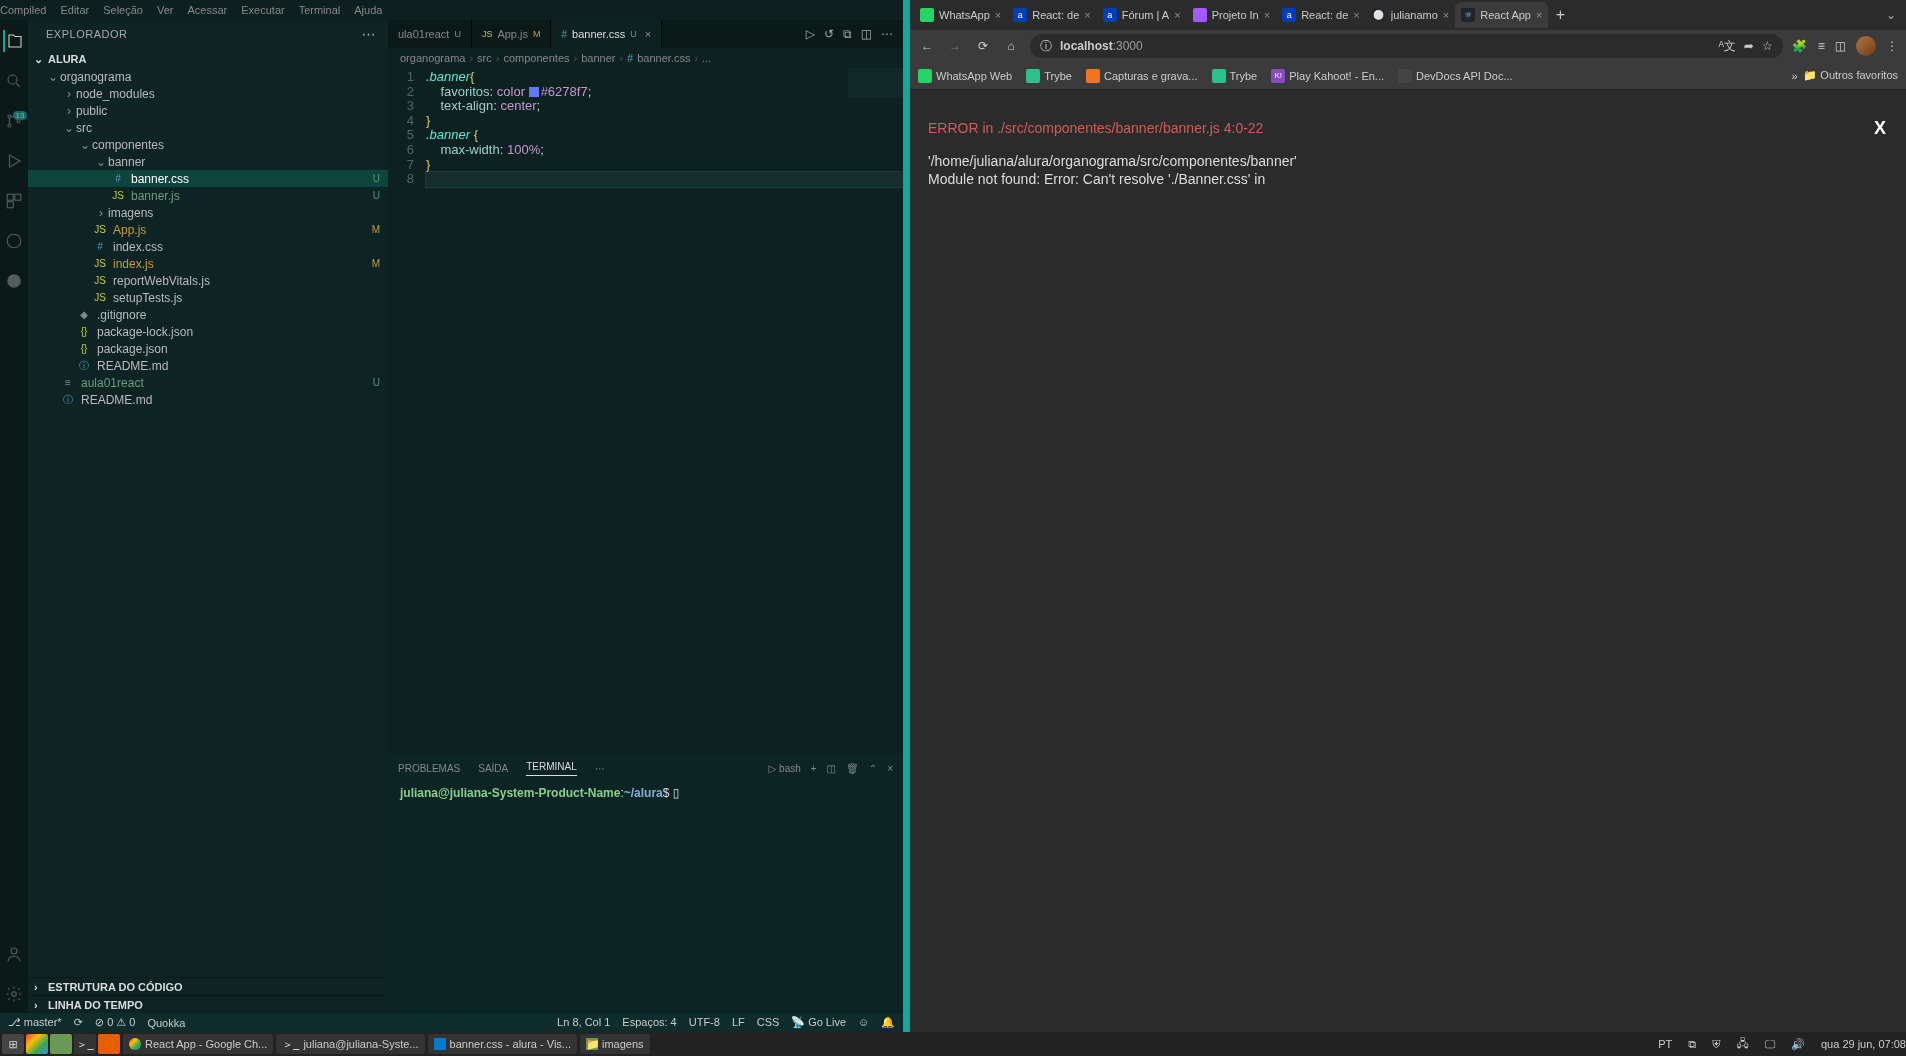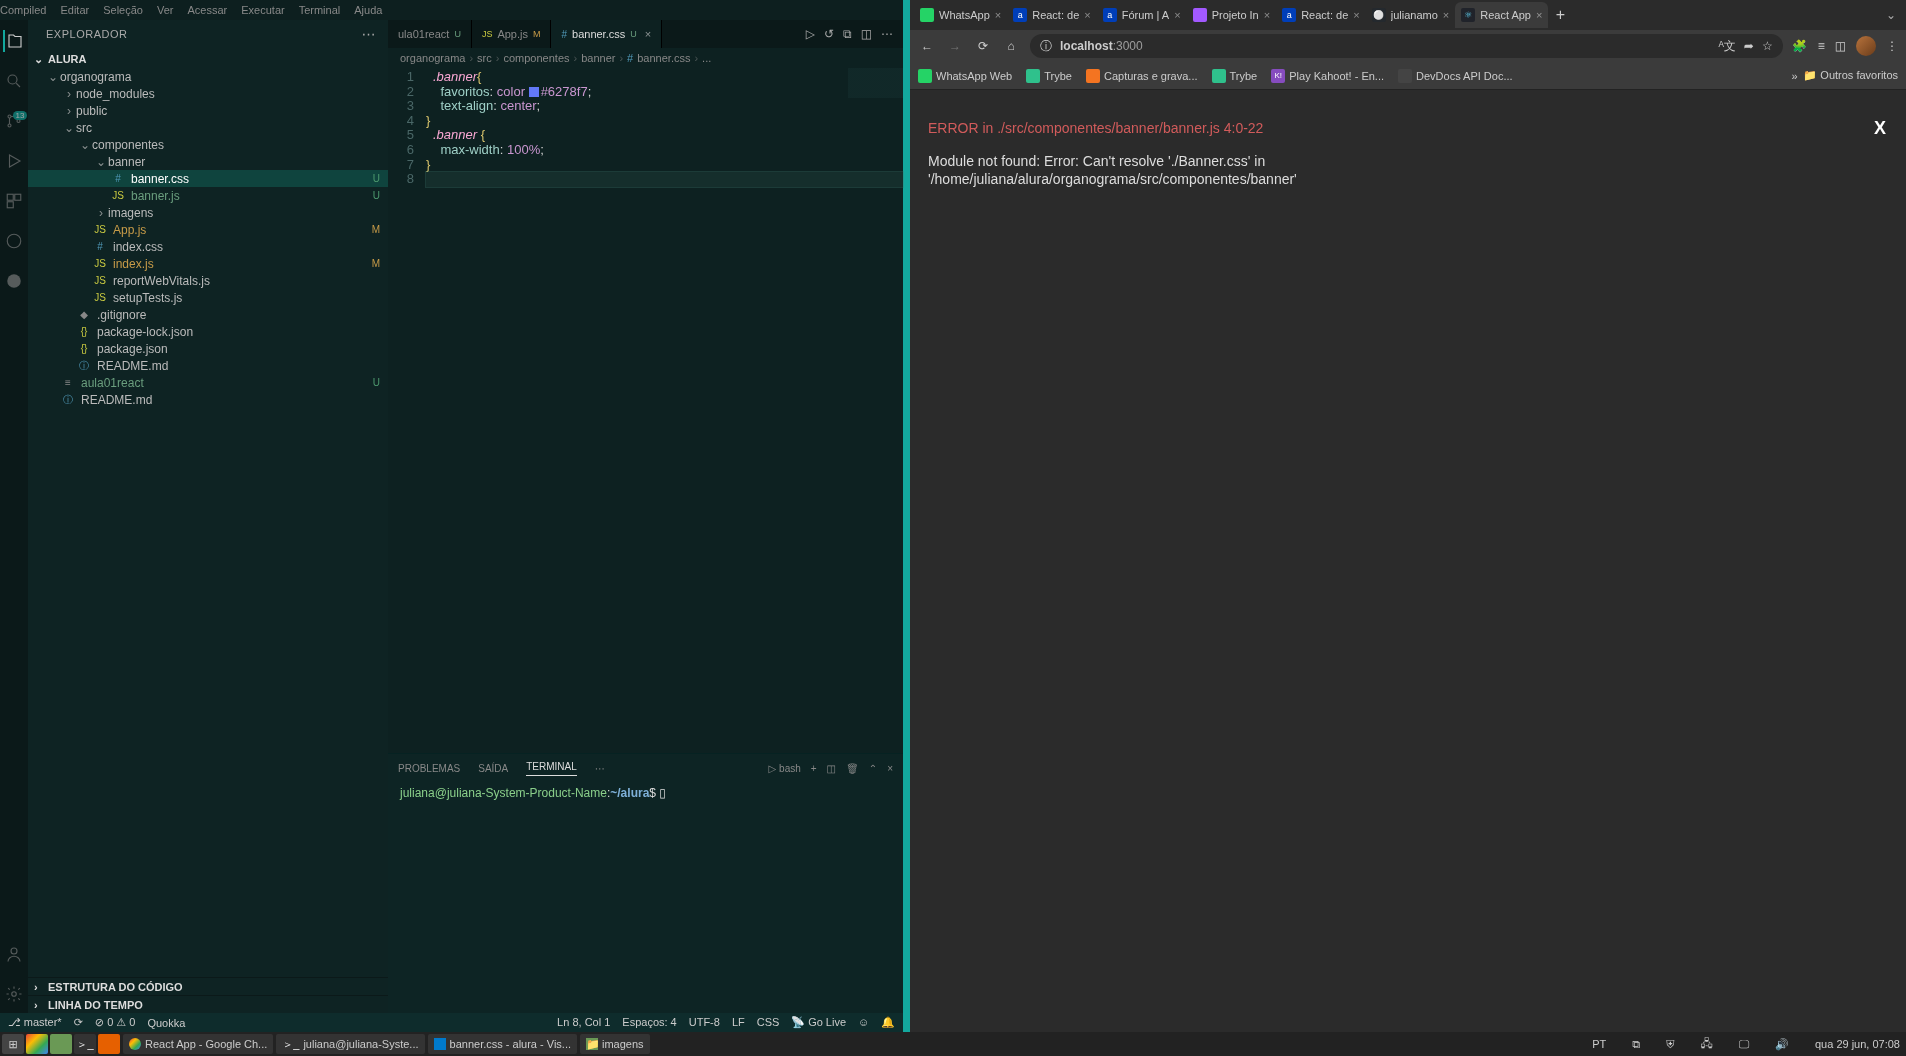--- a/index.html
+++ b/index.html
@@ -53,36 +53,36 @@
 
 .breadcrumb { height: 20px; display: flex; align-items: center; padding-left: 12px; font-size: 11px; color: #888; gap: 4px; }
 .breadcrumb .sep { opacity: 0.5; }
 
 .code-area { flex: 1; display: flex; font-family: "Consolas", monospace; font-size: 13px; line-height: 14.6px; position: relative; }
 .gutter { width: 38px; text-align: right; padding-right: 12px; color: #4a6767; padding-top: 2px; }
 .gutter div { height: 14.6px; }
 .code { flex: 1; padding-top: 2px; position: relative; }
 .code-line { height: 14.6px; white-space: pre; }
 .code-line.current { background: rgba(64,120,110,0.15); outline: 1px solid rgba(64,120,110,0.3); }
-.tk-sel { color: #f9a8d4; font-style: italic; margin-left: 7px; }
+.tk-sel { color: #5eead4; font-style: italic; }
 .tk-punc { color: #d4d4d4; }
 .tk-prop { color: #9fd0c7; }
 .tk-val { color: #c996d0; }
 .tk-hex { color: #c996d0; }
 .tk-brace { color: #d8c46c; }
 .minimap { position: absolute; top: 0; right: 0; width: 55px; height: 100px; background: linear-gradient(#1a3a3a 0 30%, transparent 30%); opacity: 0.3; }
 
 
 .panel { height: 260px; background: #0d2424; border-top: 1px solid #062222; display: flex; flex-direction: column; }
 .panel-tabs { height: 28px; display: flex; align-items: center; padding: 0 10px; gap: 18px; font-size: 10px; color: #888; }
 .panel-tabs .pt { cursor: pointer; }
 .panel-tabs .pt.active { color: #ddd; border-bottom: 1px solid #ddd; padding-bottom: 3px; }
 .panel-tabs .right { margin-left: auto; display: flex; align-items: flex-start; gap: 10px; }
 .term-body { flex: 1; padding: 4px 12px; font-family: monospace; font-size: 12px; color: #eee; }
-.term-body .user { color: #8acf8a; font-weight: normal; }
+.term-body .user { color: #8acf8a; font-weight: bold; }
 .term-body .path { color: #7eb0d8; font-weight: bold; }
 
 
 .statusbar { height: 19px; background: #0e2c2c; display: flex; align-items: center; font-size: 11px; color: #ccc; padding: 0 8px; gap: 12px; }
 .statusbar .right { margin-left: auto; display: flex; gap: 12px; }
 
 
 .browser-tabs { height: 30px; background: #2b2b2b; display: flex; align-items: center; padding-left: 4px; }
 .btab { height: 26px; display: flex; align-items: center; padding: 0 6px; font-size: 11px; color: #ccc; border-radius: 6px 6px 0 0; gap: 5px; max-width: 120px; }
 .btab.active { background: #3b3b3b; }
@@ -107,21 +107,21 @@
 .page-title { color: #ddd; margin-bottom: 16px; }
 .page-error { color: #d15b5b; margin-bottom: 16px; }
 .page-body { color: #ddd; line-height: 1.3; }
 .page-close { position: absolute; top: 28px; right: 20px; color: #fff; font-size: 18px; font-weight: bold; cursor: pointer; }
 
 
 .os-taskbar { height: 24px; background: #222; display: flex; align-items: center; font-size: 11px; color: #ccc; }
 .os-taskbar .launch { display: flex; gap: 2px; padding-left: 2px; }
 .os-taskbar .lico { width: 22px; height: 20px; background: #333; border-radius: 2px; display: inline-flex; align-items: center; justify-content: center; }
 .os-taskbar .task { height: 20px; background: #333; border-radius: 2px; display: flex; align-items: center; padding: 0 6px; margin-left: 3px; max-width: 180px; gap: 4px; overflow: hidden; }
-.os-taskbar .tray { margin-left: auto; display: flex; align-items: center; gap: 26px; padding-right: 6px; }
+.os-taskbar .tray { margin-left: auto; display: flex; align-items: center; gap: 16px; }
 
 svg { display: block; }
 .colorbox { display: inline-block; width: 10px; height: 10px; background: #6278f7; vertical-align: middle; margin-right: 2px; }
 </style>
 </head>
 <body>
 
 <div class="workspace">
 
   <div class="vscode">
@@ -514,22 +514,22 @@
         </div>
       <div class="right">
         <span>»</span>
         <span>📁 <span>Outros favoritos</span></span>
       </div>
     </div>
     <div class="page">
       <div class="page-close">X</div>
       <div class="page-error">ERROR in ./src/componentes/banner/banner.js 4:0-22</div>
       <div class="page-body">
+        <div>'/home/juliana/alura/organograma/src/componentes/banner'</div>
         <div>Module not found: Error: Can't resolve './Banner.css' in</div>
-        <div>'/home/juliana/alura/organograma/src/componentes/banner'</div>
       </div>
     </div>
   </div>
 </div>
 
 <div class="os-taskbar">
   <div class="launch">
     <span class="lico" style="background:#444">⊞</span>
     <span class="lico" style="background:linear-gradient(135deg,#ea4335,#fbbc05,#34a853,#4285f4)"></span>
     <span class="lico" style="background:#6a9955"></span>

